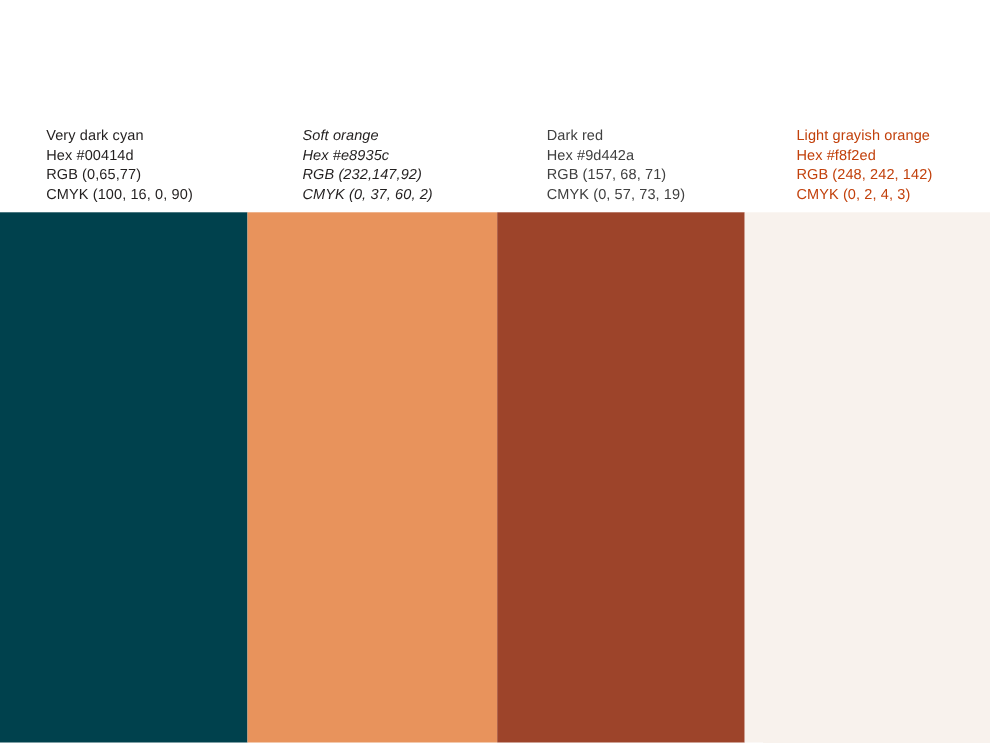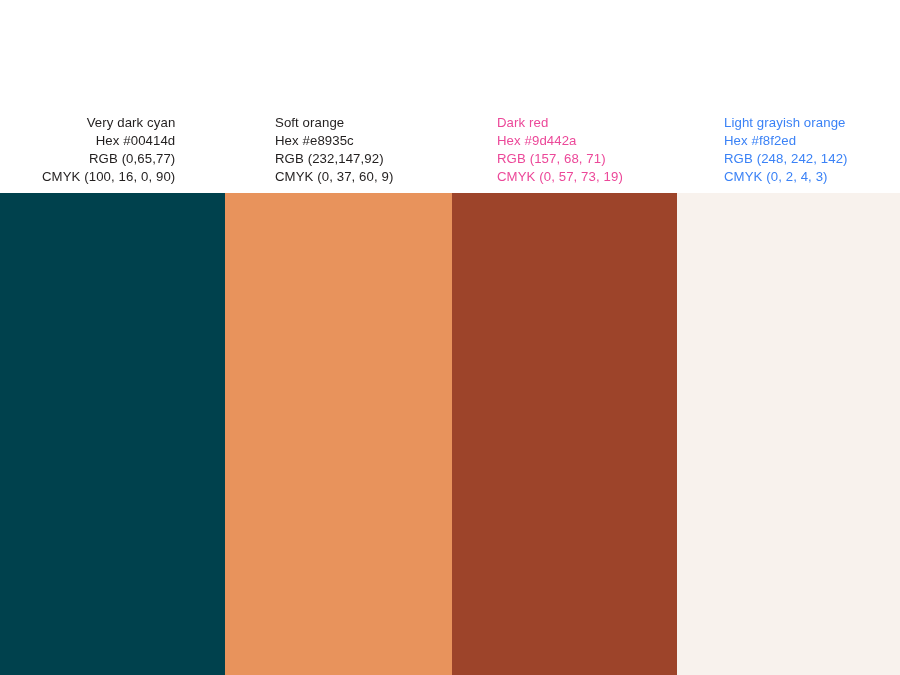--- a/index.html
+++ b/index.html
@@ -42,21 +42,21 @@
     white-space: nowrap;
     letter-spacing: 0.1px;
   }
 
   .swatch-label .line {
     display: block;
     height: 18px;
   }
 
   .swatch-label.col-0 { left: 42px; }
-  .swatch-label.col-1 { left: 275px; }
+  .swatch-label.col-1 { left: 275px; font-style: italic; }
   .swatch-label.col-2 { left: 497px; }
   .swatch-label.col-3 { left: 724px; }
 
   
   .swatch-band {
     position: absolute;
     left: 0;
     top: 193px;
     width: 900px;
     height: 482px;
@@ -73,42 +73,42 @@
   .swatch.sw-2 { width: 225px; }
   .swatch.sw-3 { width: 223px; }
 </style>
 </head>
 <body>
 
 <div id="palette-page" style="background: rgb(255, 255, 255);">
 
   <div class="label-band">
 
-    <div class="swatch-label col-0" style="color: rgb(34, 31, 31); text-align: right;">
+    <div class="swatch-label col-0" style="color: rgb(34, 31, 31);">
       <span class="line">Very dark cyan</span>
       <span class="line">Hex #00414d</span>
       <span class="line">RGB (0,65,77)</span>
       <span class="line">CMYK (100, 16, 0, 90)</span>
     </div>
 
     <div class="swatch-label col-1" style="color: rgb(34, 31, 31);">
       <span class="line">Soft orange</span>
       <span class="line">Hex #e8935c</span>
       <span class="line">RGB (232,147,92)</span>
-      <span class="line">CMYK (0, 37, 60, 9)</span>
+      <span class="line">CMYK (0, 37, 60, 2)</span>
     </div>
 
-    <div class="swatch-label col-2" style="color: #ec4899;">
+    <div class="swatch-label col-2" style="color: #404040;">
       <span class="line">Dark red</span>
       <span class="line">Hex #9d442a</span>
       <span class="line">RGB (157, 68, 71)</span>
       <span class="line">CMYK (0, 57, 73, 19)</span>
     </div>
 
-    <div class="swatch-label col-3" style="color: #3b82f6;">
+    <div class="swatch-label col-3" style="color: #c2410c;">
       <span class="line">Light grayish orange</span>
       <span class="line">Hex #f8f2ed</span>
       <span class="line">RGB (248, 242, 142)</span>
       <span class="line">CMYK (0, 2, 4, 3)</span>
     </div>
 
   </div>
 
   <div class="swatch-band">
     <div class="swatch sw-0" style="background: rgb(0, 65, 77);"></div>

